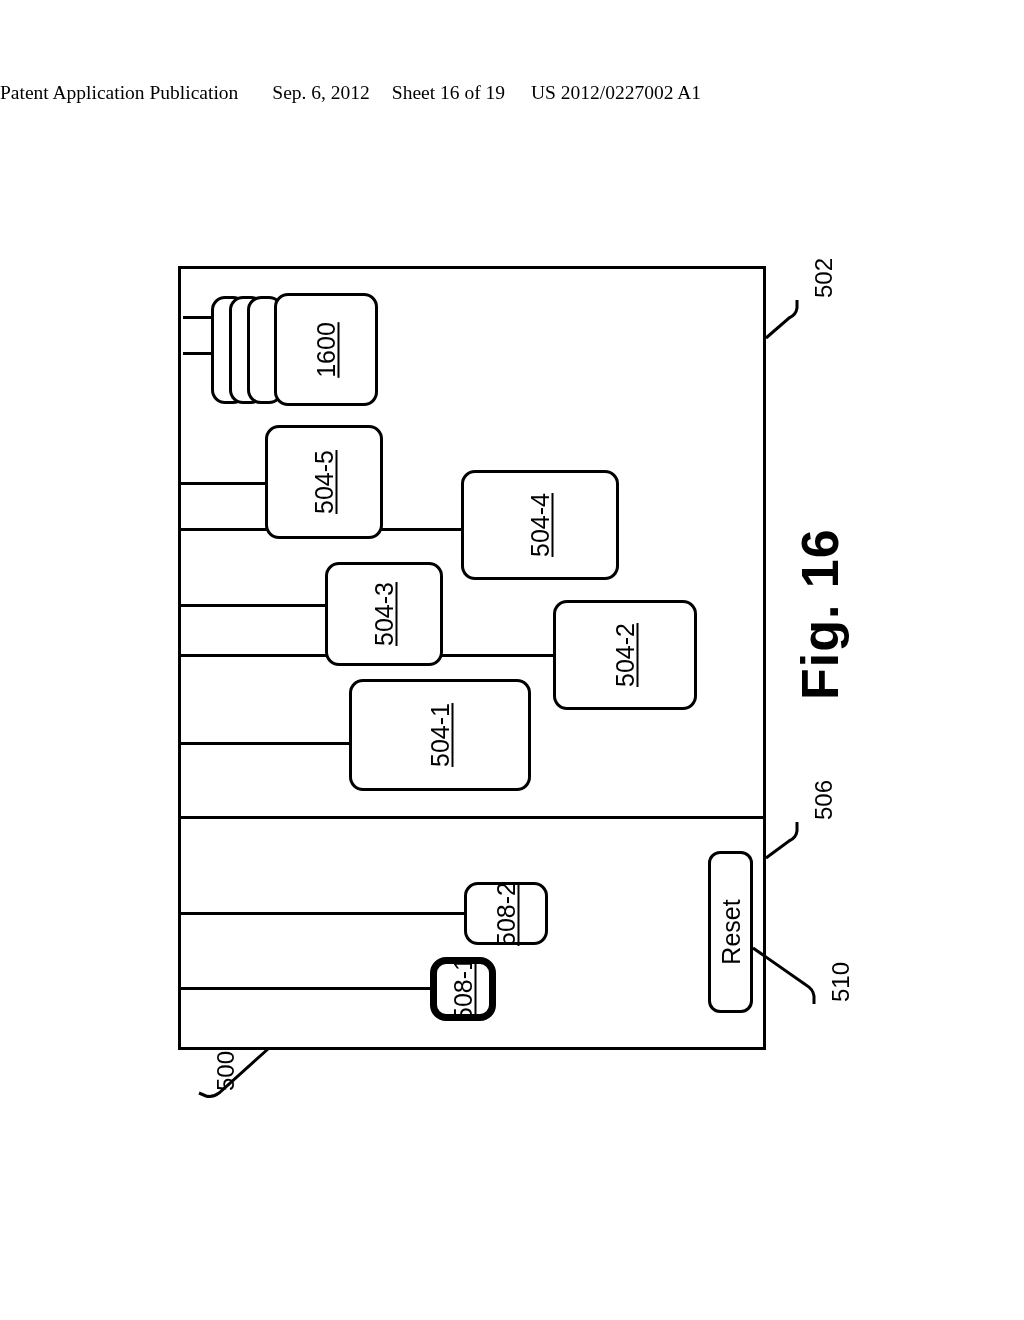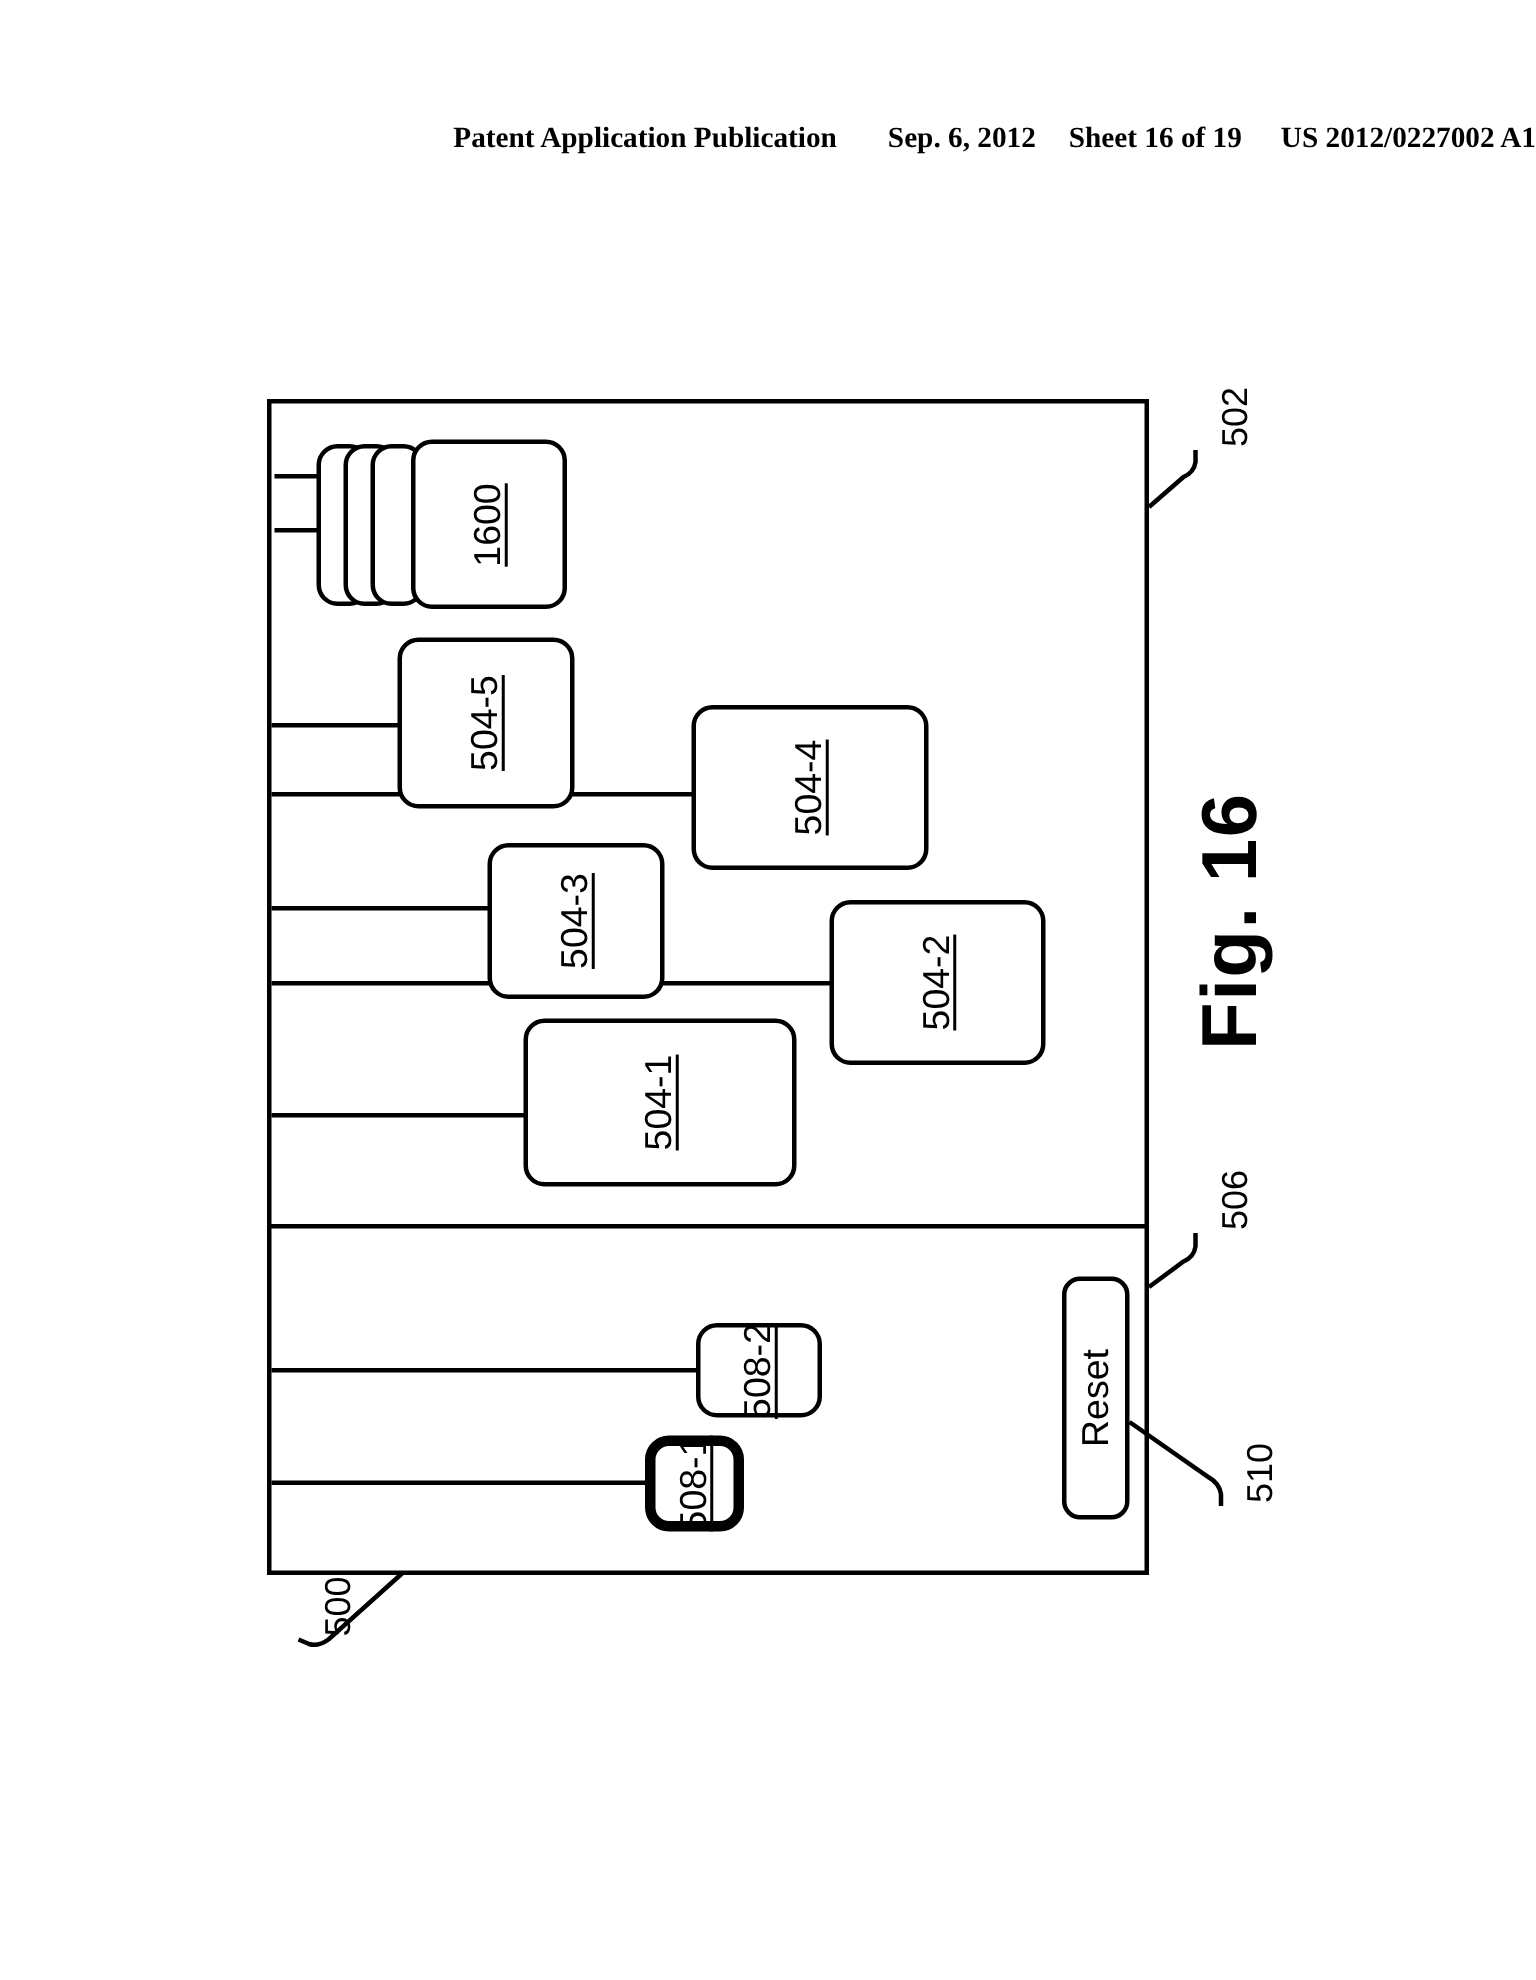--- a/index.html
+++ b/index.html
@@ -15,23 +15,23 @@
     font-family: "Liberation Serif", serif;
     overflow: hidden;
   }
 
   
   #page-header {
     position: absolute;
     left: 0;
     top: 82px;
     width: 1024px;
-    text-align: right;
+    text-align: left;
     font-family: "Liberation Serif", serif;
-    font-weight: bold;
+    font-weight: normal;
     font-size: 19.5px;
     color: #000;
     white-space: nowrap;
   }
   #page-header .hseg { display: inline-block; vertical-align: baseline; }
   .hgap-lg { display: inline-block; width: 34px; }
   .hgap-md { display: inline-block; width: 22px; }
   .hgap-sm { display: inline-block; width: 26px; }
 
   

